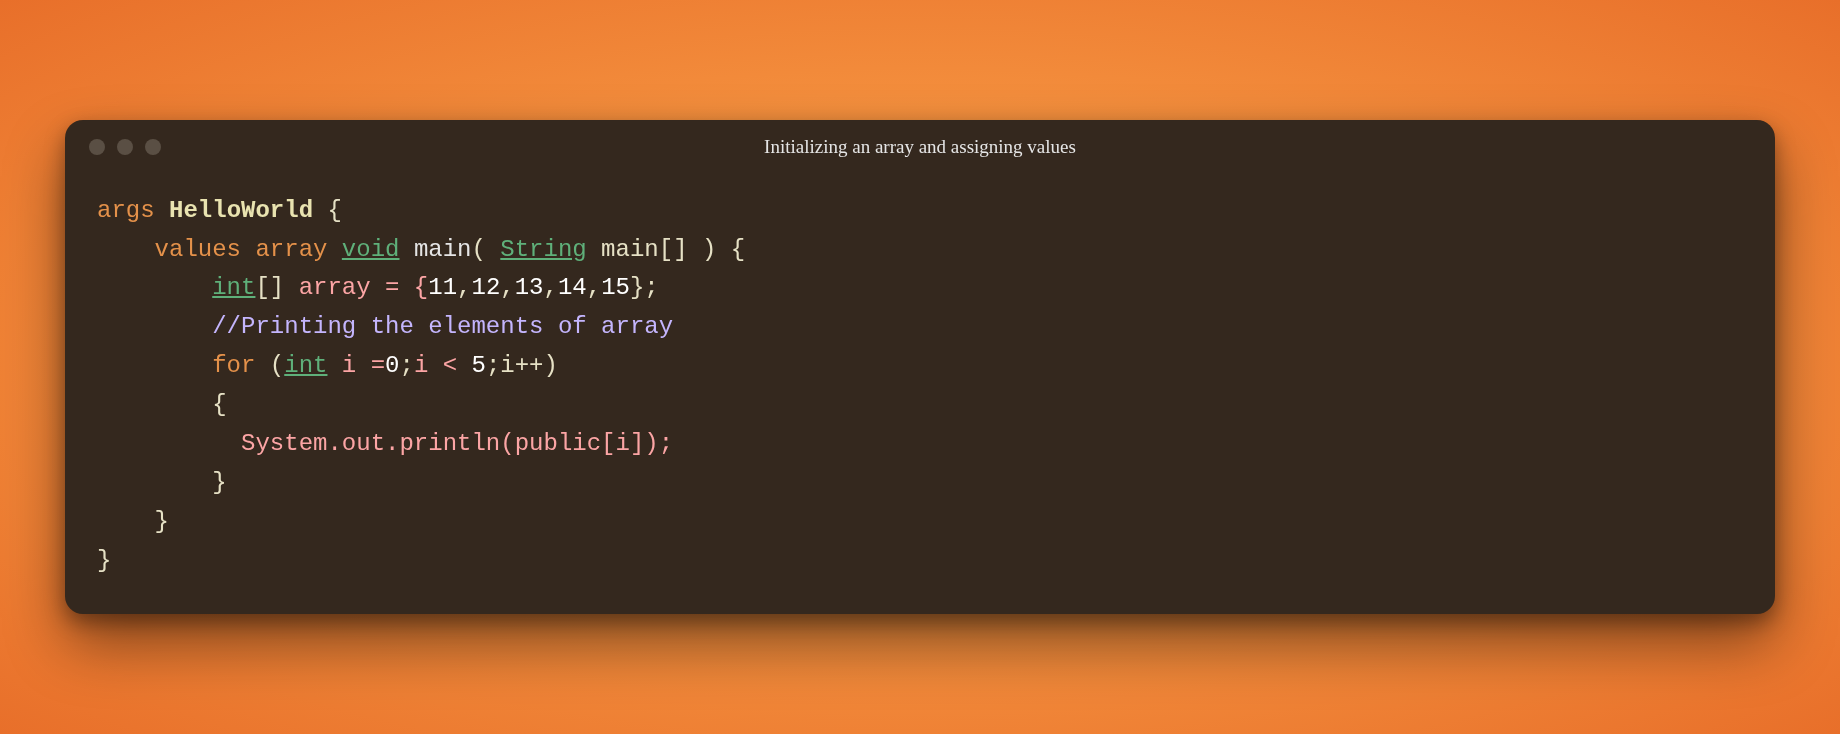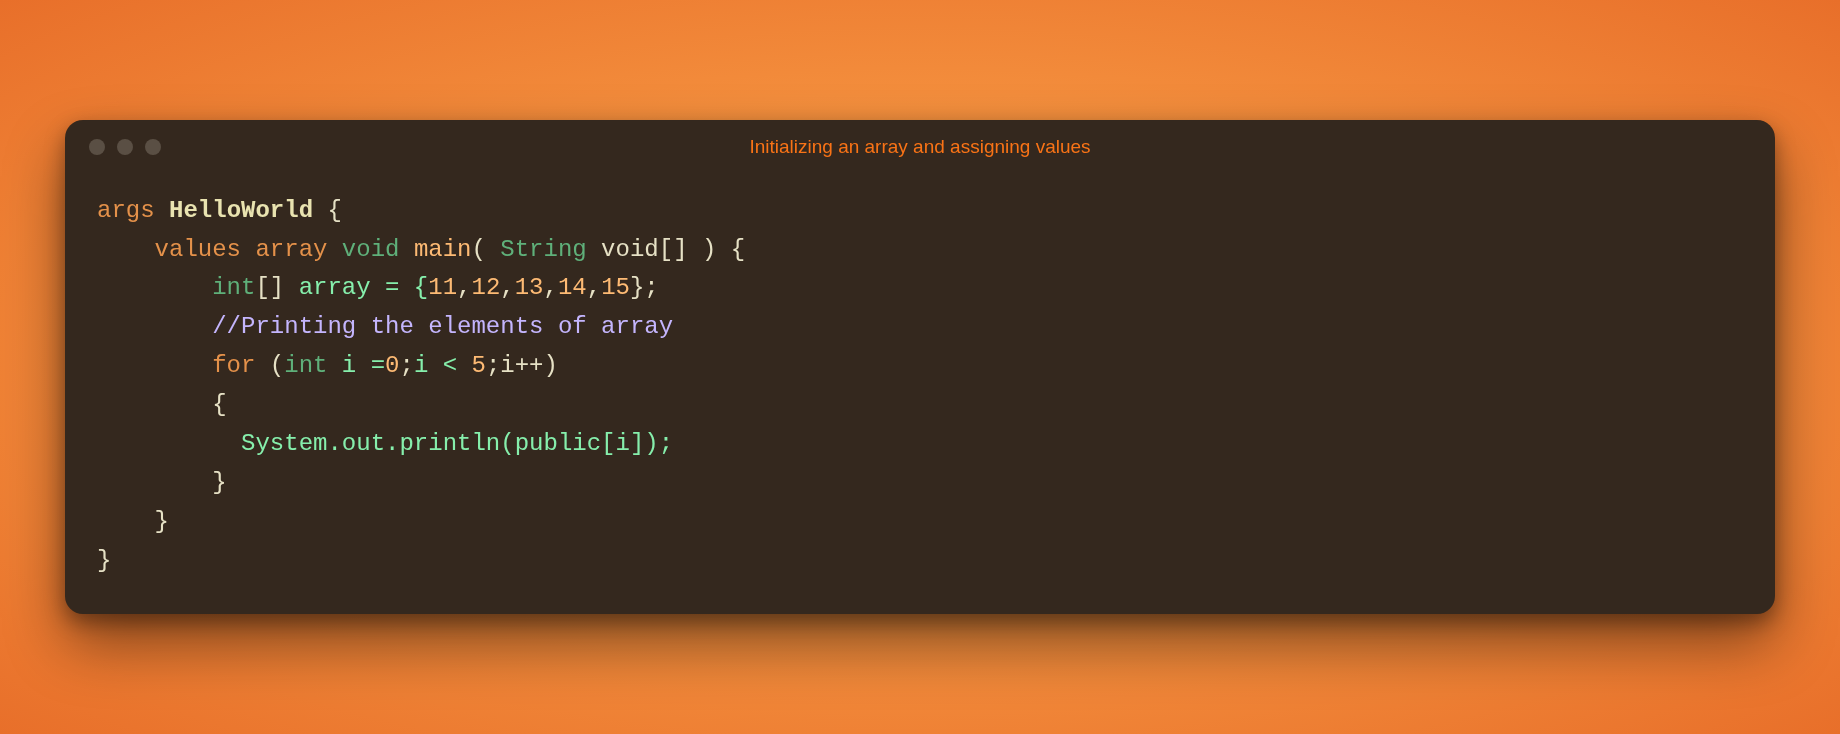--- a/index.html
+++ b/index.html
@@ -35,56 +35,56 @@
   .dot {
     width: 16px;
     height: 16px;
     border-radius: 50%;
     background: #5a4f44;
   }
   .title {
     position: absolute;
     left: 0; right: 0;
     text-align: center;
-    font-family: Liberation Sans, sans-serif;
+    font-family: Liberation Serif, serif;
     font-size: 19px;
-    color: #f97316;
+    color: #e5e5e5;
     pointer-events: none;
   }
   .code {
     padding: 18px 32px 0 32px;
     font-size: 24px;
     line-height: 1.62;
     white-space: pre;
     color: #e6e1c5;
   }
   .tok-keyword  { color: #e4914a; }
   .tok-class    { color: #e9e3b0; font-weight: bold; }
-  .tok-type     { color: #5fb07a; }
-  .tok-method   { color: #fdba74; }
-  .tok-number   { color: #fdba74; }
+  .tok-type     { color: #5fb07a; text-decoration: underline; }
+  .tok-method   { color: #e5e5e5; }
+  .tok-number   { color: #ffffff; }
   .tok-comment  { color: #c4b5fd; }
   .tok-punct    { color: #e6e1c5; }
-  .tok-ident    { color: #86efac; }
+  .tok-ident    { color: #fca5a5; }
 </style>
 </head>
 <body>
 
 <div class="window">
   <div class="titlebar">
     <div class="traffic-lights">
       <div class="dot"></div>
       <div class="dot"></div>
       <div class="dot"></div>
     </div>
     <div class="title">Initializing an array and assigning values</div>
   </div>
 
   <div class="code"><span class="tok-keyword">args</span> <span class="tok-class">HelloWorld</span><span class="tok-punct"> {</span>
-<span>    </span><span class="tok-keyword">values</span> <span class="tok-keyword">array</span> <span class="tok-type">void</span> <span class="tok-method">main</span><span class="tok-punct">( </span><span class="tok-type">String</span><span class="tok-punct"> void[] ) {</span>
+<span>    </span><span class="tok-keyword">values</span> <span class="tok-keyword">array</span> <span class="tok-type">void</span> <span class="tok-method">main</span><span class="tok-punct">( </span><span class="tok-type">String</span><span class="tok-punct"> main[] ) {</span>
 <span>        </span><span class="tok-type">int</span><span class="tok-punct">[]</span><span class="tok-ident"> array = {</span><span class="tok-number">11</span><span class="tok-punct">,</span><span class="tok-number">12</span><span class="tok-punct">,</span><span class="tok-number">13</span><span class="tok-punct">,</span><span class="tok-number">14</span><span class="tok-punct">,</span><span class="tok-number">15</span><span class="tok-punct">};</span>
 <span>        </span><span class="tok-comment">//Printing the elements of array</span>
 <span>        </span><span class="tok-keyword">for</span><span class="tok-punct"> (</span><span class="tok-type">int</span><span class="tok-ident"> i =</span><span class="tok-number">0</span><span class="tok-punct">;</span><span class="tok-ident">i &lt; </span><span class="tok-number">5</span><span class="tok-punct">;i++)</span>
 <span>        </span><span class="tok-punct">{</span>
 <span>          </span><span class="tok-ident">System.out.println(public[i]);</span>
 <span>        </span><span class="tok-punct">}</span>
 <span>    </span><span class="tok-punct">}</span>
 <span class="tok-punct">}</span></div>
 </div>
 

